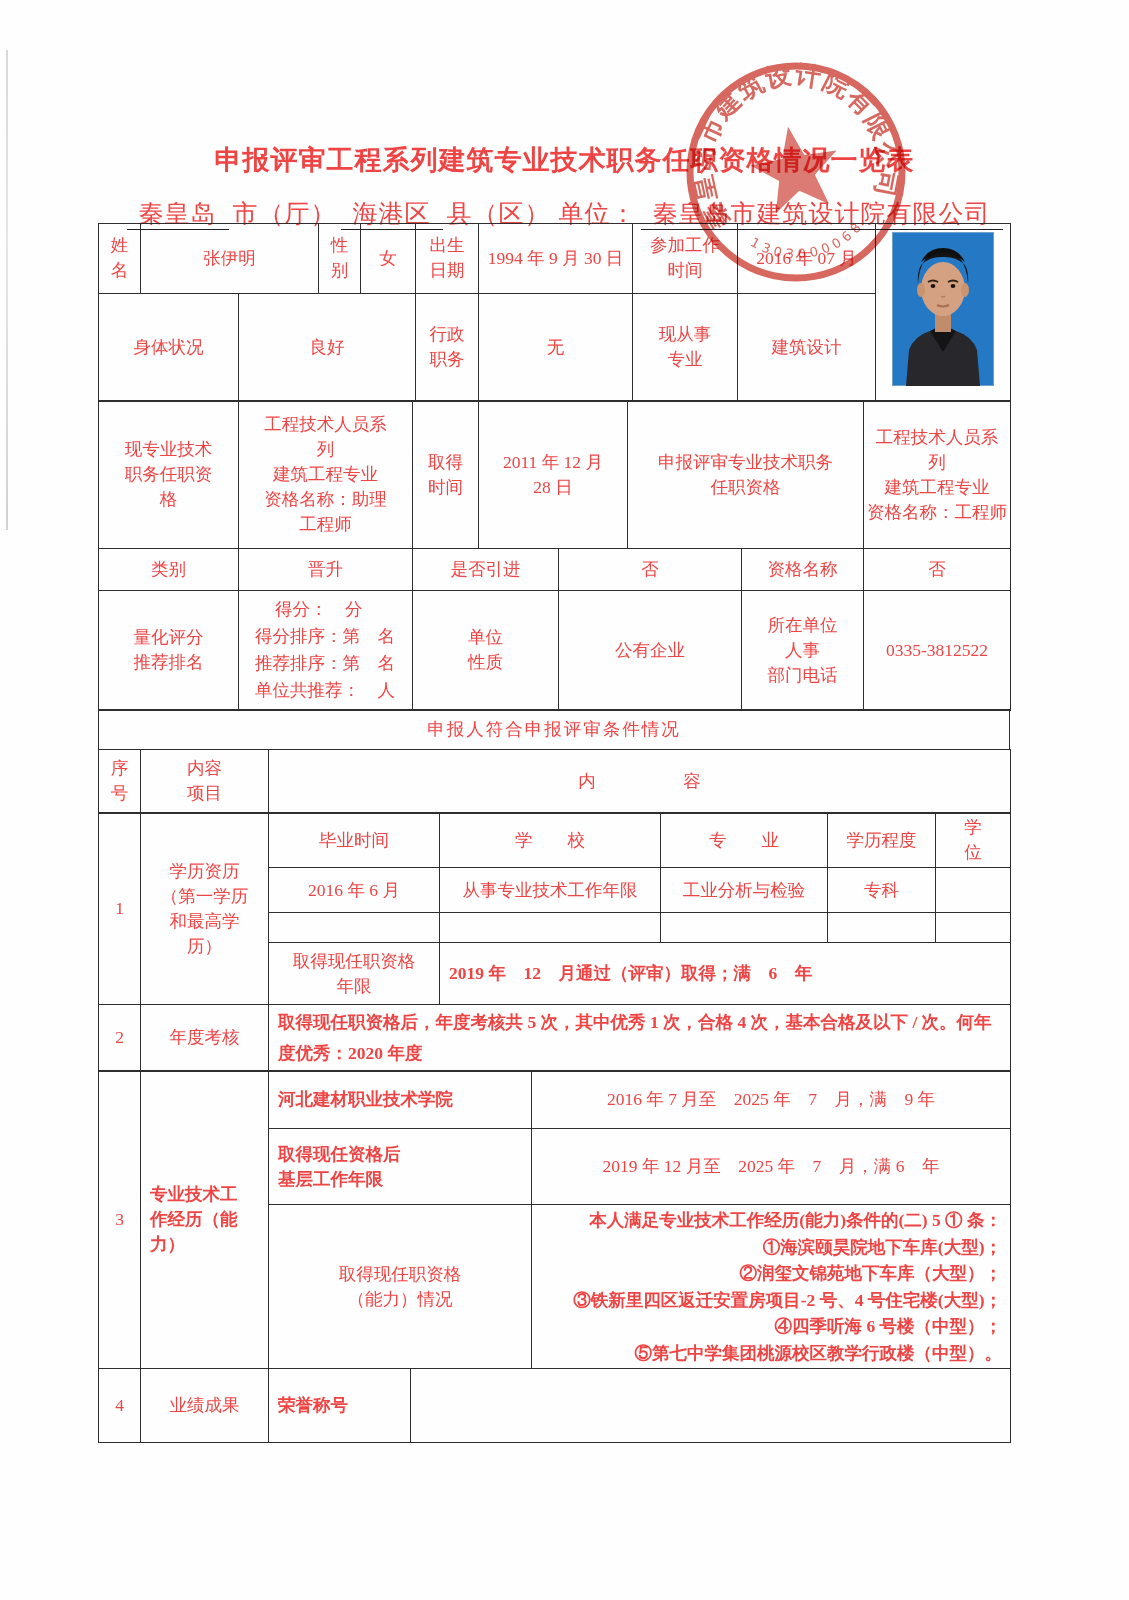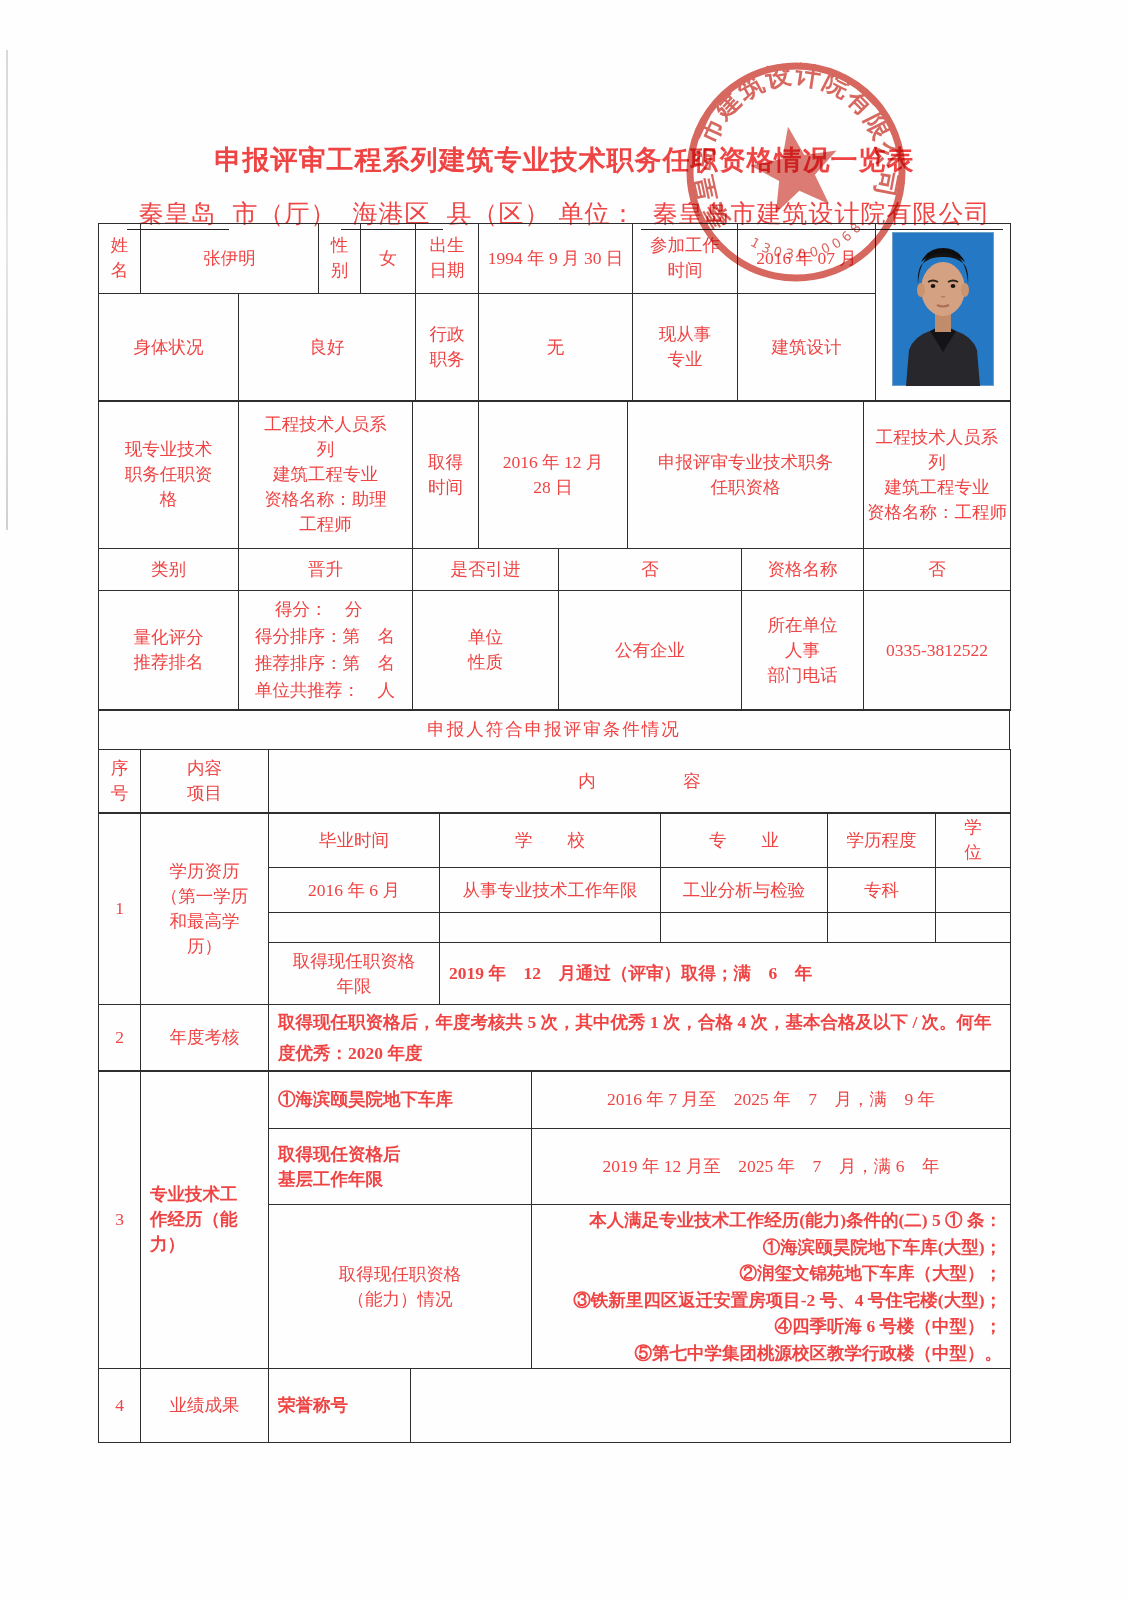--- a/index.html
+++ b/index.html
@@ -125,21 +125,21 @@
         <td class="pre">现专业技术
 职务任职资
 格</td>
         <td class="pre">工程技术人员系
 列
 建筑工程专业
 资格名称：助理
 工程师</td>
         <td class="pre">取得
 时间</td>
-        <td class="pre">2016 年 12 月
+        <td class="pre">2011 年 12 月
 28 日</td>
         <td class="pre">申报评审专业技术职务
 任职资格</td>
         <td class="pre">工程技术人员系
 列
 建筑工程专业
 资格名称：工程师</td>
       </tr>
     </tbody>
       </table>
@@ -273,21 +273,21 @@
           <col style="width:128px">
           <col style="width:263px">
           <col style="width:479px">
         </colgroup>
       <tbody>
           <tr style="height:58px">
         <td rowspan="3">3</td>
         <td rowspan="3" class="pre left">专业技术工
 作经历（能
 力）</td>
-        <td class="left">①海滨颐昊院地下车库</td>
+        <td class="left">河北建材职业技术学院</td>
         <td>2016 年 7 月至　2025 年　7　月，满　9 年</td>
       </tr>
       <tr style="height:76px">
         <td class="pre left">取得现任资格后
 基层工作年限</td>
         <td>2019 年 12 月至　2025 年　7　月，满 6　年</td>
       </tr>
       <tr style="height:160px">
         <td class="pre">取得现任职资格
 （能力）情况</td>

